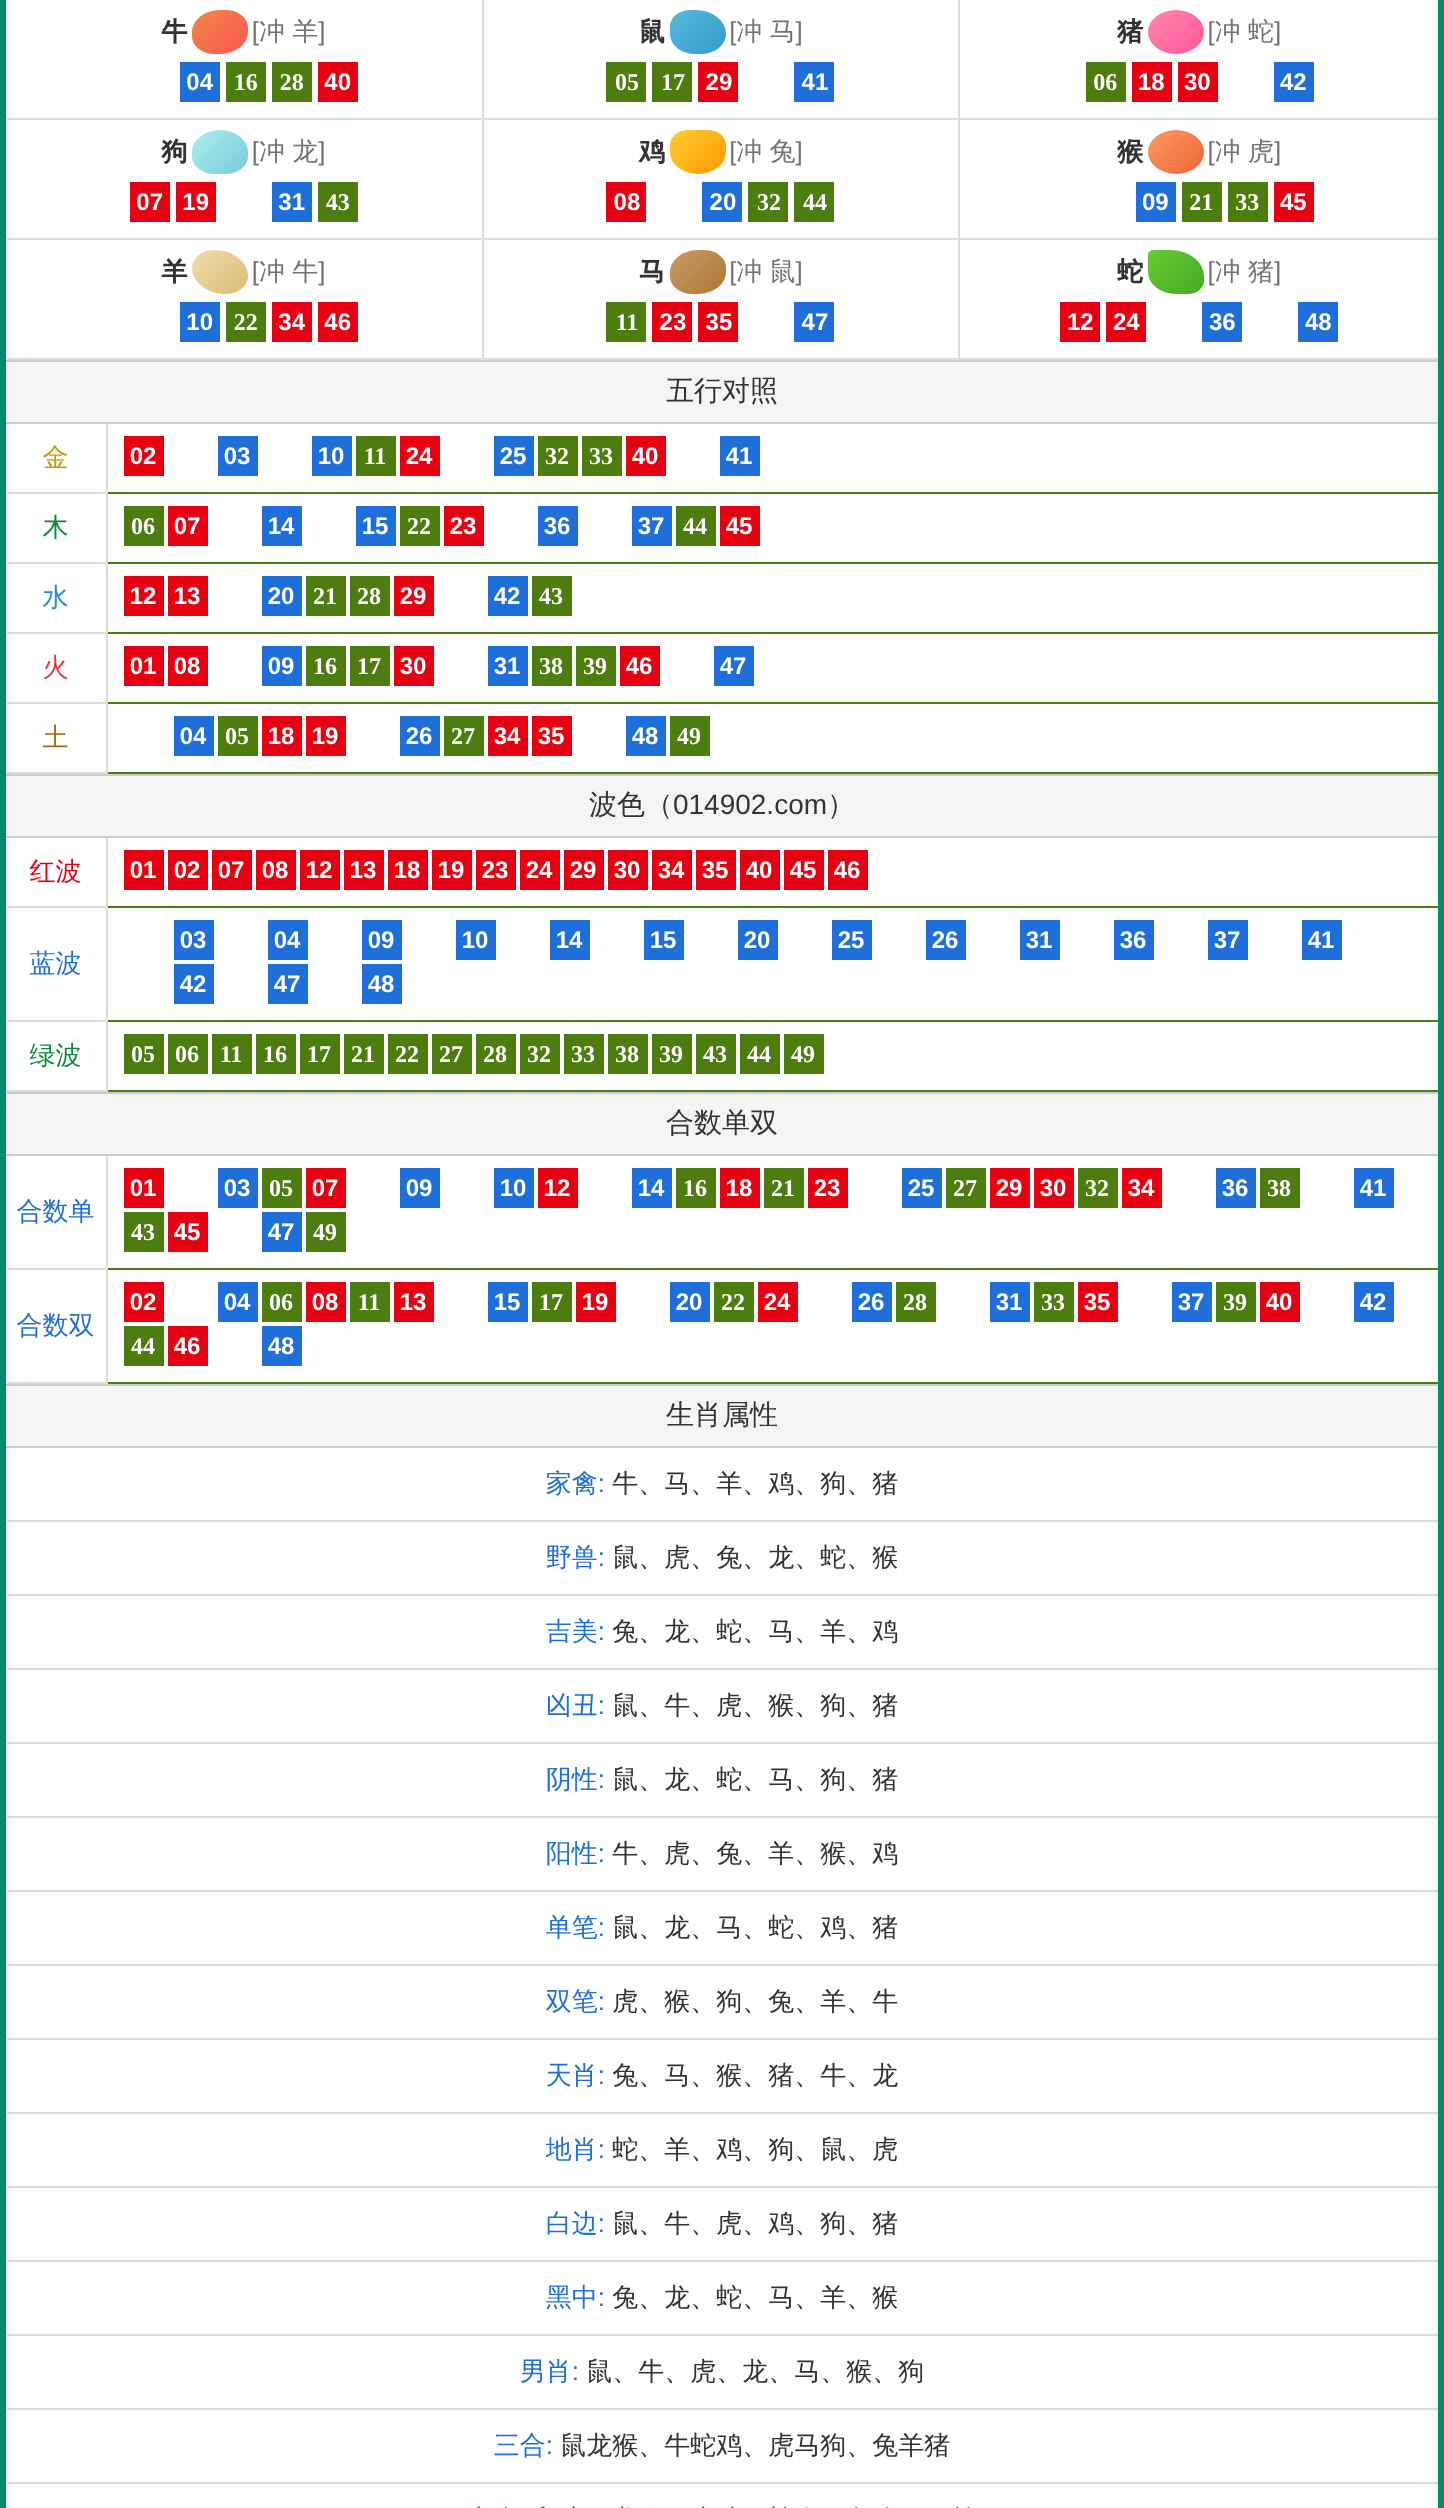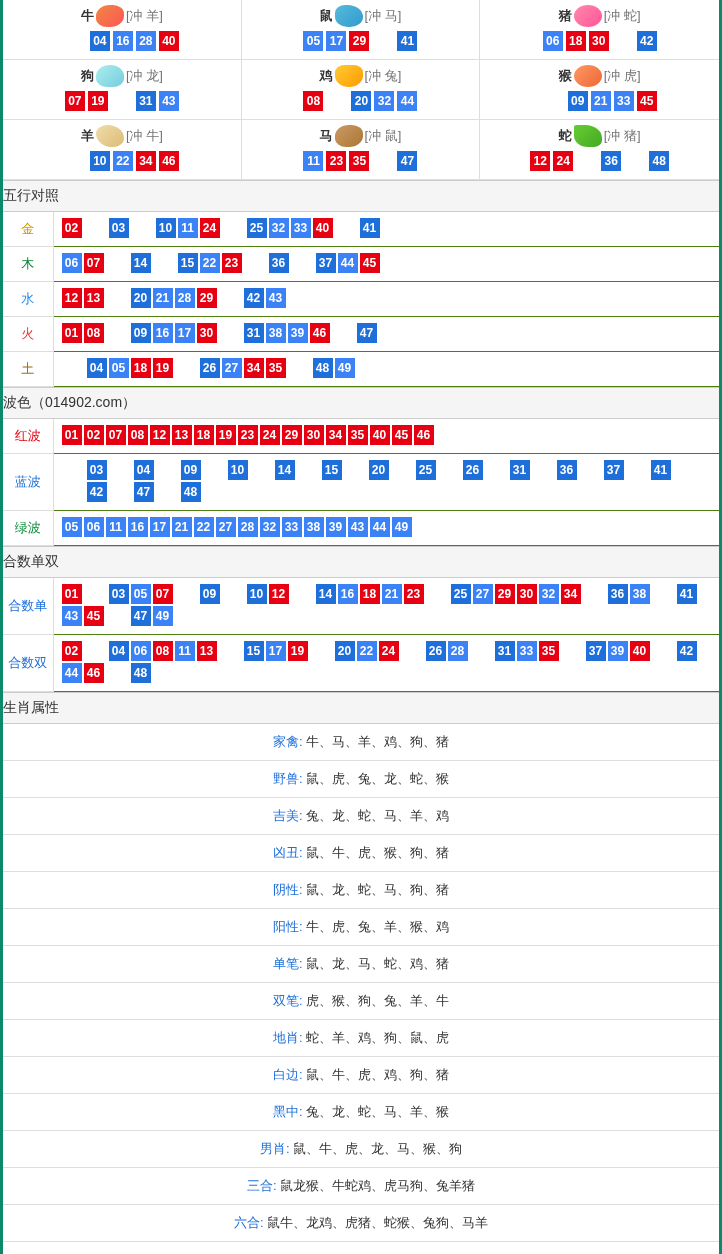--- a/index.html
+++ b/index.html
@@ -20,23 +20,23 @@
   .ic-yel { background: linear-gradient(135deg,#fc3,#f90); border-radius: 40% 40% 60% 60%; }
   .ic-orange { background: linear-gradient(135deg,#f96,#e63); border-radius: 50%; }
   .ic-tan { background: linear-gradient(135deg,#eda,#db7); border-radius: 40% 60% 40% 60%; }
   .ic-brown { background: linear-gradient(135deg,#c96,#a73); border-radius: 50% 40% 50% 40%; }
   .ic-green { background: linear-gradient(135deg,#6c3,#4a2); border-radius: 10% 60% 30% 50%; }
   
   .numrow { display: flex; justify-content: center; gap: 3px; }
   .num { display: inline-block; width: 20px; height: 20px; line-height: 20px; color: #fff; font-size: 12px; text-align: center; font-weight: bold; }
   .c-red { background: #e60012; }
   .c-blue { background: #1e6fd9; margin-left: 25px; }
-  .c-green { background: #3b82f6; }
-  
-  .sect-head { background: #f5f5f5; padding: 6px 0; border-top: 1px solid #ccc; border-bottom: 1px solid #ccc; font-size: 14px; }
+  .c-green { background: #4d7c0f; font-family: Liberation Serif, serif; }
+  
+  .sect-head { background: #f5f5f5; text-align: center; padding: 6px 0; border-top: 1px solid #ccc; border-bottom: 1px solid #ccc; font-size: 14px; }
   
   table { width: 100%; border-collapse: collapse; }
   .row-label { width: 50px; text-align: center; padding: 8px 4px; border-bottom: 1px solid #ddd; border-right: 1px solid #ddd; vertical-align: middle; }
   .row-nums { padding: 6px 8px; border-bottom: 1px solid #4d7c0f; }
   .row-nums .num { margin-right: 2px; margin-bottom: 2px; }
   
   .lbl-gold { color: #c90; }
   .lbl-wood { color: #0a8a3a; }
   .lbl-water { color: #1e88e5; }
   .lbl-fire { color: #e53935; }
@@ -236,20 +236,21 @@
   <div class="sect-head">生肖属性</div>
   <div id="attrs-body">
       <div class="attr-row"><span class="attr-lbl">家禽:</span><span class="attr-val"> 牛、马、羊、鸡、狗、猪</span></div>
       <div class="attr-row"><span class="attr-lbl">野兽:</span><span class="attr-val"> 鼠、虎、兔、龙、蛇、猴</span></div>
       <div class="attr-row"><span class="attr-lbl">吉美:</span><span class="attr-val"> 兔、龙、蛇、马、羊、鸡</span></div>
       <div class="attr-row"><span class="attr-lbl">凶丑:</span><span class="attr-val"> 鼠、牛、虎、猴、狗、猪</span></div>
       <div class="attr-row"><span class="attr-lbl">阴性:</span><span class="attr-val"> 鼠、龙、蛇、马、狗、猪</span></div>
       <div class="attr-row"><span class="attr-lbl">阳性:</span><span class="attr-val"> 牛、虎、兔、羊、猴、鸡</span></div>
       <div class="attr-row"><span class="attr-lbl">单笔:</span><span class="attr-val"> 鼠、龙、马、蛇、鸡、猪</span></div>
       <div class="attr-row"><span class="attr-lbl">双笔:</span><span class="attr-val"> 虎、猴、狗、兔、羊、牛</span></div>
+      <div class="attr-row"><span class="attr-lbl">天肖:</span><span class="attr-val"> 兔、马、猴、猪、牛、龙</span></div>
       <div class="attr-row"><span class="attr-lbl">地肖:</span><span class="attr-val"> 蛇、羊、鸡、狗、鼠、虎</span></div>
       <div class="attr-row"><span class="attr-lbl">白边:</span><span class="attr-val"> 鼠、牛、虎、鸡、狗、猪</span></div>
       <div class="attr-row"><span class="attr-lbl">黑中:</span><span class="attr-val"> 兔、龙、蛇、马、羊、猴</span></div>
       <div class="attr-row"><span class="attr-lbl">男肖:</span><span class="attr-val"> 鼠、牛、虎、龙、马、猴、狗</span></div>
       <div class="attr-row"><span class="attr-lbl">三合:</span><span class="attr-val"> 鼠龙猴、牛蛇鸡、虎马狗、兔羊猪</span></div>
       <div class="attr-row"><span class="attr-lbl">六合:</span><span class="attr-val"> 鼠牛、龙鸡、虎猪、蛇猴、兔狗、马羊</span></div>
       <div class="attr-row attr-multi"></div>
     </div>
 
 </div>

